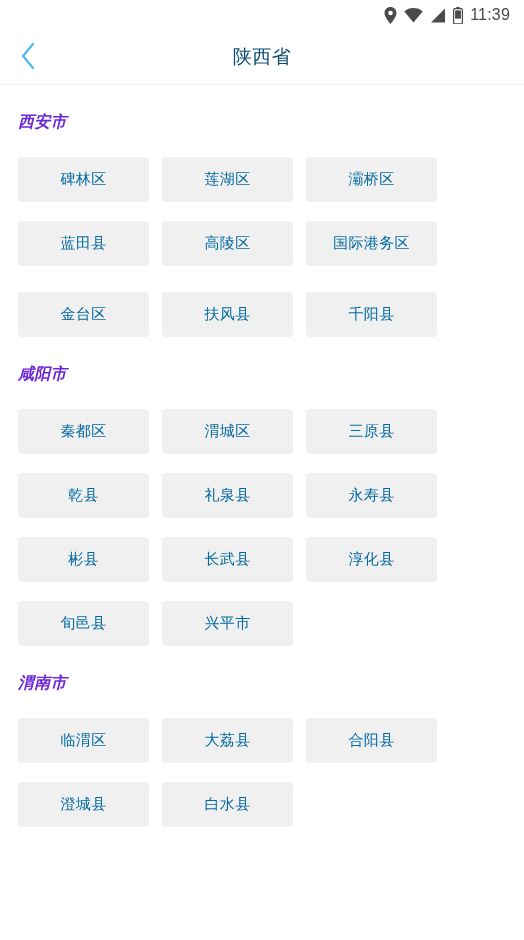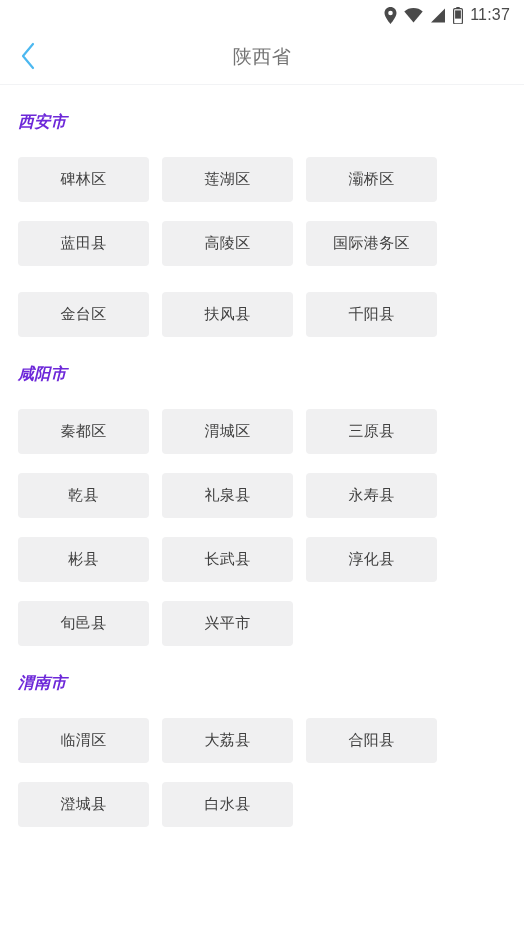--- a/index.html
+++ b/index.html
@@ -51,21 +51,21 @@
     width: 44px;
     display: flex;
     align-items: center;
     justify-content: center;
     cursor: pointer;
   }
   .page-title {
     width: 100%;
     text-align: center;
     font-size: 19px;
-    color: #737373;
+    color: #0c4a6e;
     font-weight: 400;
     letter-spacing: 0.5px;
   }
 
   
   .content {
     padding: 0 18px;
     height: 855px;
     overflow: hidden;
   }
@@ -88,21 +88,21 @@
   }
   .chip {
     width: 131px;
     height: 45px;
     background: #f0f0f1;
     border-radius: 4px;
     display: flex;
     align-items: center;
     justify-content: center;
     font-size: 15px;
-    color: #404040;
+    color: #0369a1;
     letter-spacing: 0.4px;
     cursor: pointer;
     user-select: none;
   }
 </style>
 </head>
 <body>
 
 <div class="status-bar">
   <div class="status-icons">
@@ -122,21 +122,21 @@
       </svg>
     </span>
     <span>
       <svg width="10" height="17" viewBox="0 0 10 17">
         <rect x="3.3" y="0" width="3.4" height="1.6" fill="#4a4a4a"></rect>
         <rect x="0.6" y="1.6" width="8.8" height="15.2" rx="1.2" fill="none" stroke="#4a4a4a" stroke-width="1.2"></rect>
         <rect x="2.1" y="3.4" width="5.8" height="8.2" fill="#4a4a4a"></rect>
       </svg>
     </span>
   </div>
-  <span class="status-time">11:37</span>
+  <span class="status-time">11:39</span>
 </div>
 
 <div class="title-bar">
   <div class="back-btn">
     <span>
       <svg width="16" height="28" viewBox="0 0 16 28">
         <path d="M13 2L3 14l10 12" fill="none" stroke="#4cb8f0" stroke-width="2.2" stroke-linecap="round" stroke-linejoin="round"></path>
       </svg>
     </span>
   </div>

